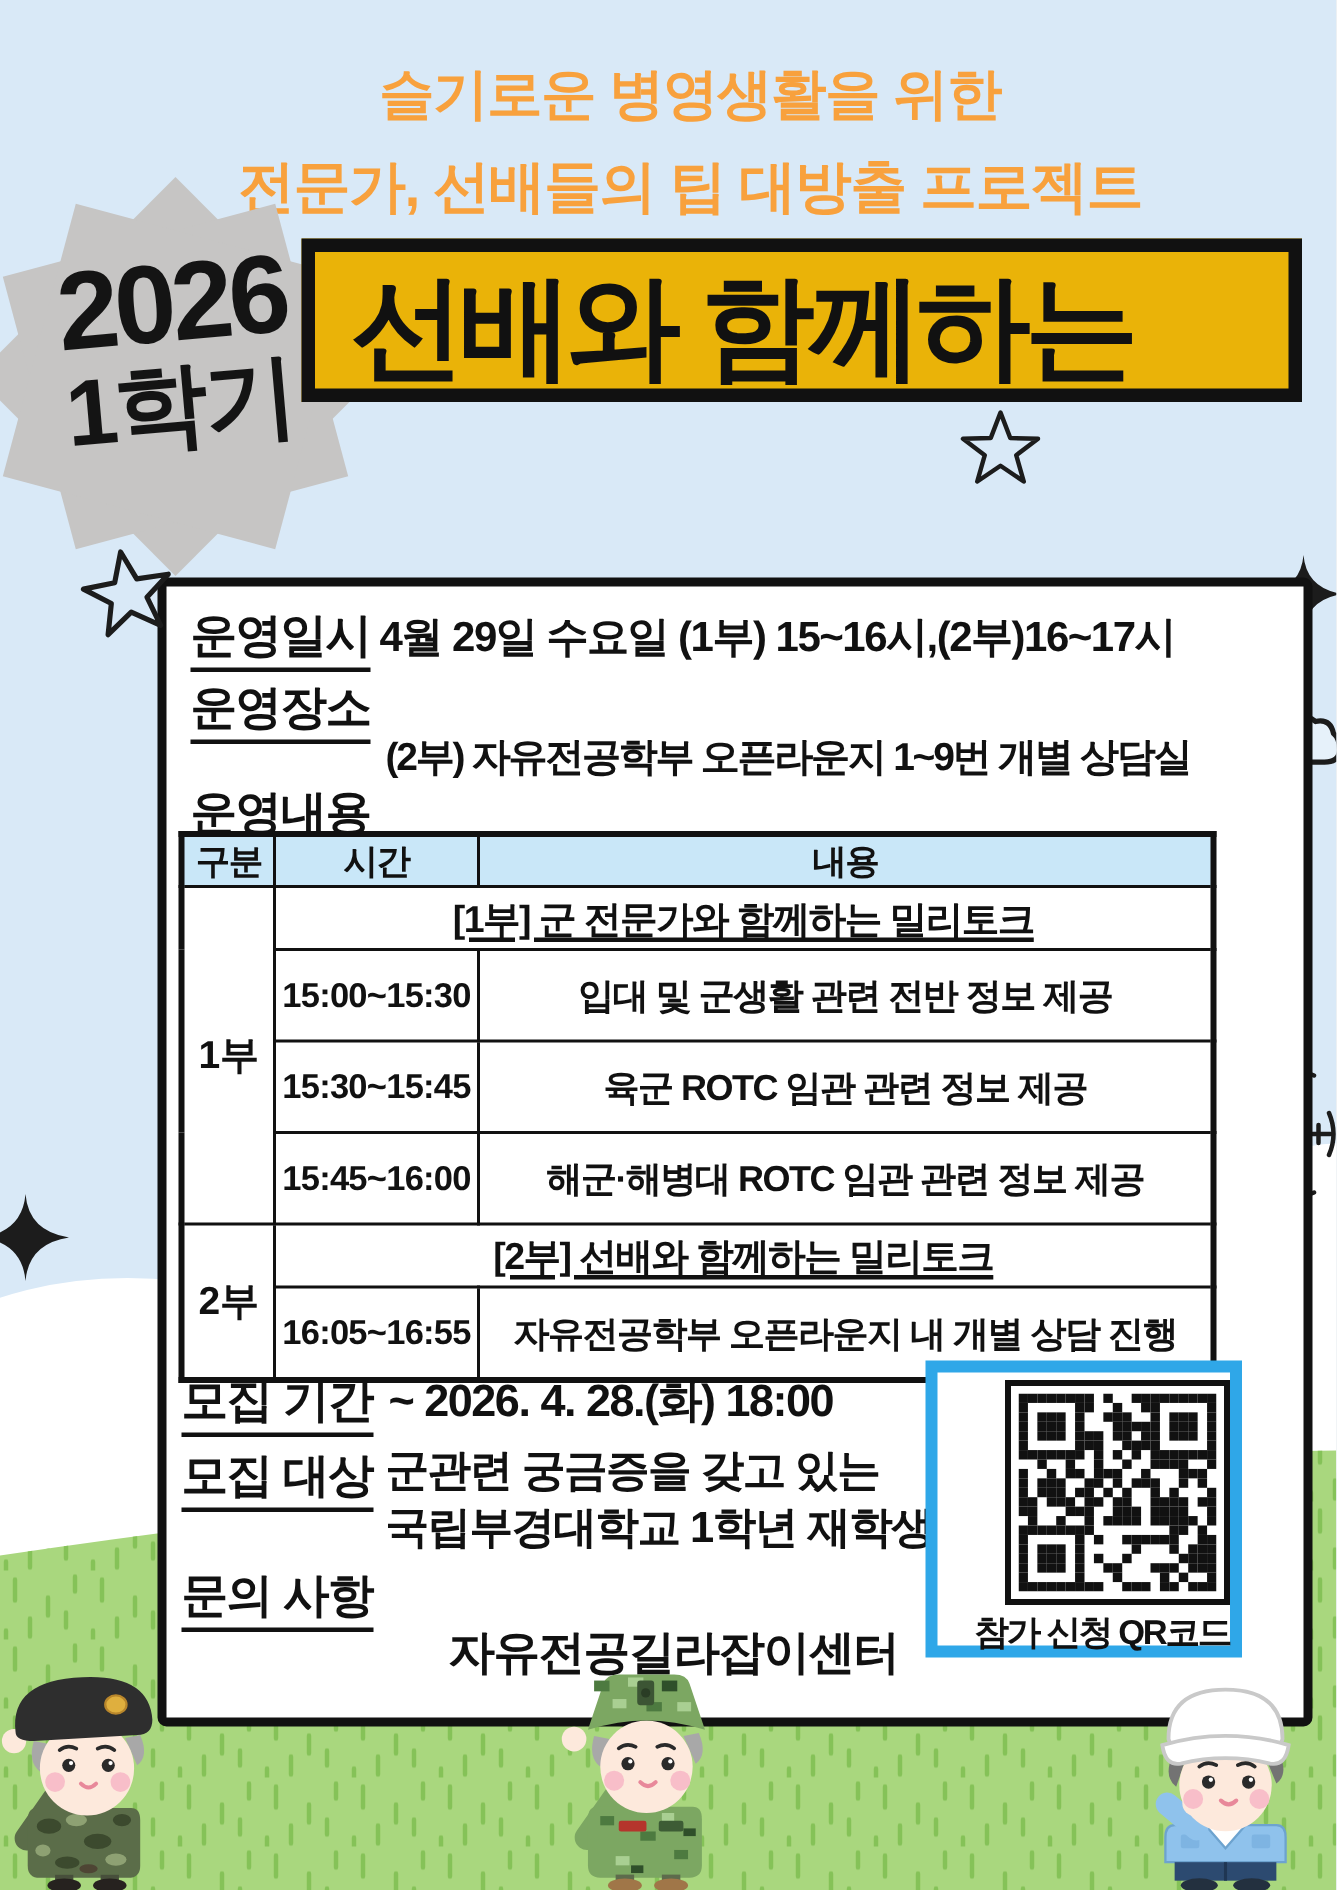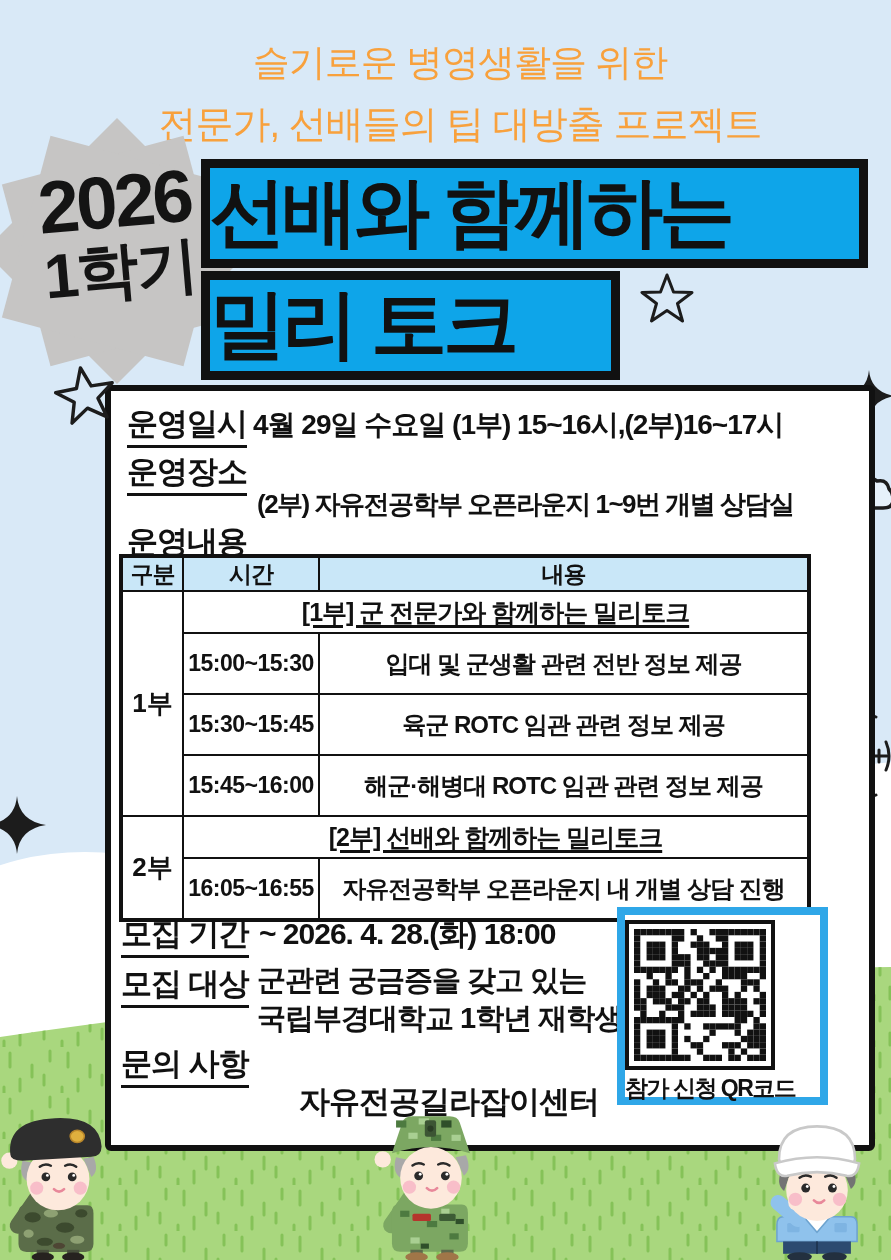--- a/index.html
+++ b/index.html
@@ -9,34 +9,34 @@
     font-family:"Liberation Sans","DejaVu Sans",sans-serif;color:#111;
   }
   .abs{position:absolute;}
   
   .hill{position:absolute;background:#fff;border-radius:50%;z-index:1;}
   .hill-left{left:-90px;top:852px;width:350px;height:210px;}
   .hill-right{left:772px;top:762px;width:250px;height:220px;}
   .grass{position:absolute;left:0;top:955px;z-index:1;}
   
   .tagline{position:absolute;left:100px;top:38px;width:720px;text-align:center;z-index:2;
-    color:#f8a13d;font-weight:400;}
+    color:#f8a13d;font-weight:700;}
   .tagline .t1{font-size:37px;letter-spacing:-1px;}
   .tagline .t2{font-size:38px;letter-spacing:-1px;margin-top:11px;}
   
   .burst{position:absolute;left:-20px;top:112px;width:274px;height:278px;z-index:2;}
   .burst .sq{position:absolute;left:50%;top:50%;width:188px;height:188px;margin:-94px 0 0 -94px;background:#c6c5c4;}
   .sq1{transform:rotate(45deg);} .sq2{transform:rotate(75deg);} .sq3{transform:rotate(15deg);}
   .burst-text{position:absolute;left:0;top:52px;width:100%;text-align:center;transform:rotate(-5deg);
     font-weight:900;color:#141414;line-height:1.02;}
   .burst-year{font-size:74px;letter-spacing:-3px;}
   .burst-term{font-size:62px;letter-spacing:-2px;}
   
-  .titlebox{position:absolute;background:#0ea5e9;border:9px solid #111;box-sizing:border-box;z-index:3;
-    display:flex;align-items:center;font-weight:900;letter-spacing:-4px;font-size:76px;
+  .titlebox{position:absolute;background:#eab308;border:9px solid #111;box-sizing:border-box;z-index:3;
+    display:flex;align-items:flex-start;font-weight:900;letter-spacing:-4px;font-size:76px;padding-left:24px;
     white-space:nowrap;}
   .titlebox1{left:201px;top:159px;width:667px;height:109px;}
   .titlebox2{left:201px;top:271px;width:419px;height:109px;}
   
   .content{position:absolute;left:105px;top:385px;width:770px;height:766px;background:#fff;
     border:6px solid #111;border-radius:6px;box-sizing:border-box;z-index:3;overflow:hidden;}
   .lbl{display:inline-block;font-weight:700;border-bottom:3.5px solid #111;padding-bottom:0;
     letter-spacing:-1px;white-space:nowrap;}
   .lbl-big{font-size:31px;}
   .val{position:absolute;font-weight:700;letter-spacing:-1px;white-space:nowrap;}
@@ -46,21 +46,21 @@
   table.sched td,table.sched th{border:2.5px solid #111;text-align:center;padding:0;}
   table.sched th{background:#c9e7f8;height:32px;font-size:23px;font-weight:800;letter-spacing:-1px;}
   td.grp{font-size:26px;font-weight:800;}
   td.sect{height:40px;font-size:25px;font-weight:800;letter-spacing:-1px;}
   td.sect .u{text-decoration:underline;text-decoration-thickness:2.5px;text-underline-offset:4px;}
   td.time{height:59px;font-size:23px;font-weight:600;letter-spacing:-0.5px;}
   td.cont{font-size:24px;font-weight:600;letter-spacing:-1px;}
   
   .qr-frame{position:absolute;left:506px;top:516px;width:211px;height:198px;background:#2fa7e8;
     box-sizing:border-box;padding:8px;}
-  .qr-inner{width:100%;height:100%;background:#fff;display:flex;flex-direction:column;align-items:flex-start;}
+  .qr-inner{width:100%;height:100%;background:#fff;display:flex;flex-direction:column;align-items:flex-end;}
   .qr-box{margin-top:5px;border:4px solid #111;background:#fff;padding:5px;line-height:0;}
   .qr-label{font-size:23px;font-weight:800;letter-spacing:-1.5px;margin-top:3px;white-space:nowrap;}
   
   .deco{position:absolute;line-height:0;}
   .z2{z-index:2;} .z4{z-index:4;}
   .chars{z-index:5;}
   .footer-org{position:absolute;font-weight:900;font-size:31px;letter-spacing:-1px;white-space:nowrap;}
 </style>
 </head>
 <body>
@@ -134,23 +134,20 @@
     </svg>
   </div>
   <div class="deco z2" style="left:640px;top:272px;">
     <svg width="54" height="52" viewBox="0 0 54 50">
         <polygon points="27,2 33.5,19 52,19.5 37.5,30.5 42.5,48 27,37.5 11.5,48 16.5,30.5 2,19.5 20.5,19" fill="#d9e9f7" stroke="#1c1c1c" stroke-width="3" stroke-linejoin="round"></polygon>
       </svg>
   </div>
 
   <div class="titlebox titlebox1">
     <span>선배와 함께하는</span>
-  </div>
-  <div class="titlebox titlebox2">
-    <span>밀리 토크</span>
   </div>
 
   <div class="content">
     <span class="lbl lbl-big abs" style="left:16px;top:12px;">운영일시</span>
     <span class="val" style="left:142px;top:15px;font-size:28px;">4월 29일 수요일 (1부) 15~16시,(2부)16~17시</span>
 
     <span class="lbl lbl-big abs" style="left:16px;top:60px;">운영장소</span>
     <span class="val" style="left:146px;top:96px;font-size:26px;letter-spacing:-1.5px;">(2부) 자유전공학부 오픈라운지 1~9번 개별 상담실</span>
 
     <span class="lbl lbl-big abs" style="left:16px;top:130px;">운영내용</span>

